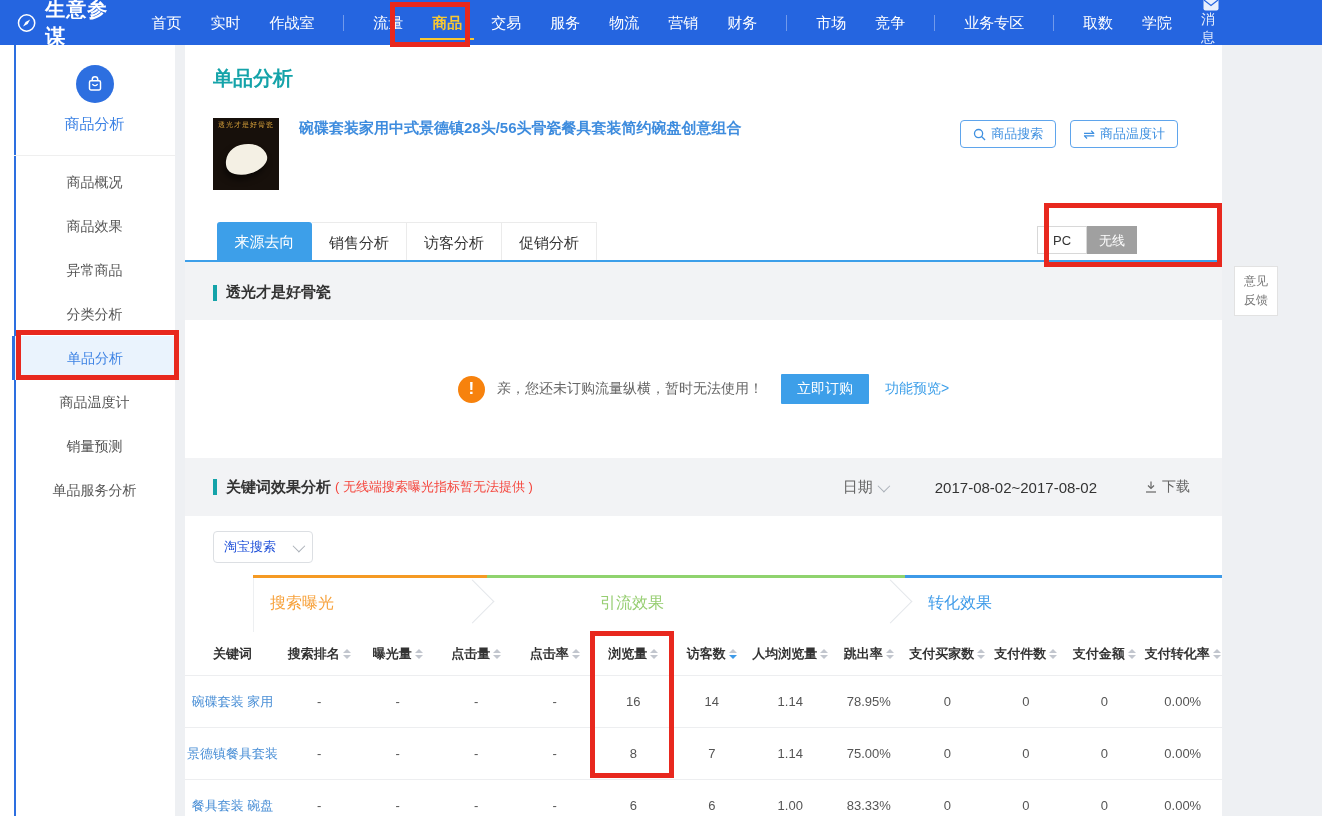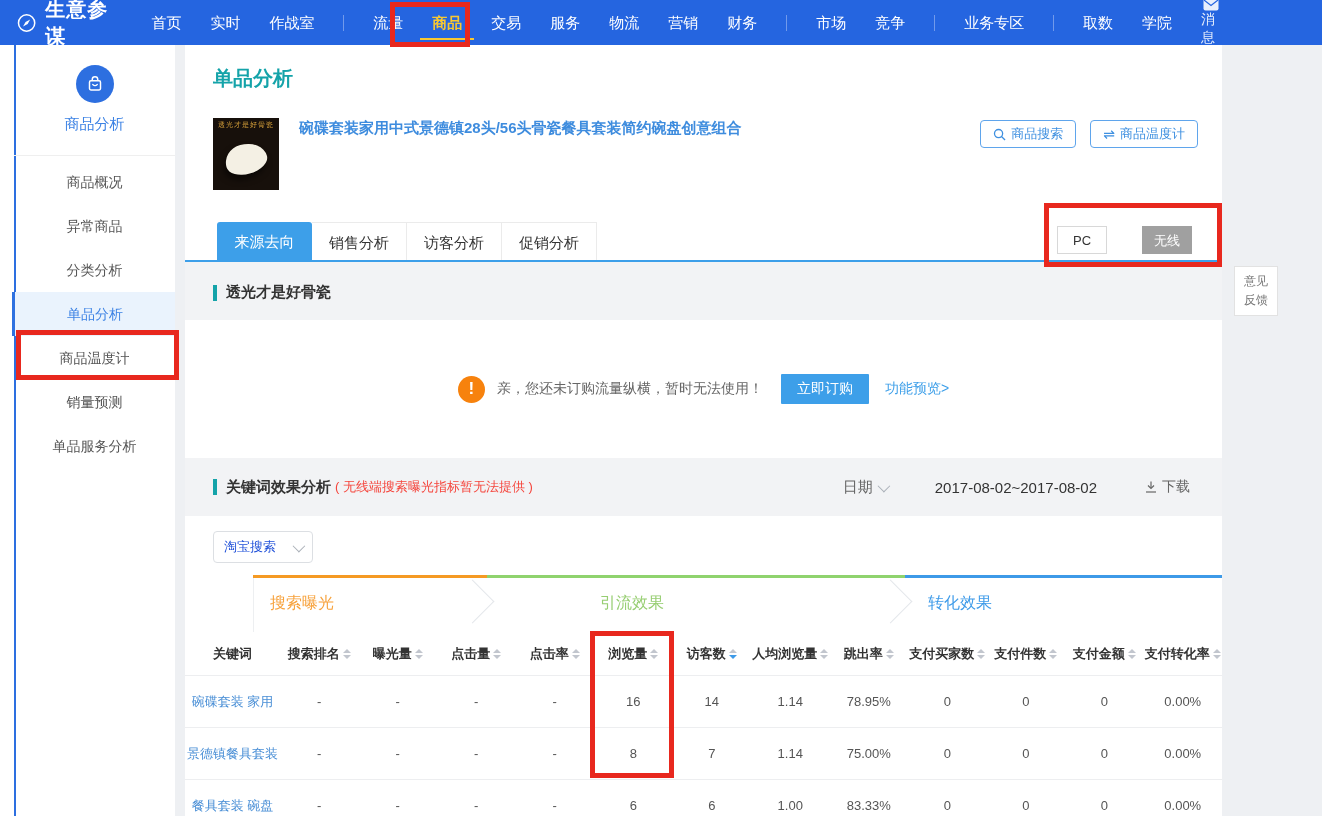--- a/index.html
+++ b/index.html
@@ -39,31 +39,31 @@
   
   .main{position:absolute;left:185px;top:45px;width:1037px;height:771px;background:#fff;overflow:hidden;}
   .page-title{position:absolute;left:28px;top:20px;font-size:20px;font-weight:bold;color:#14A3A9;}
   .product{position:absolute;left:28px;top:73px;display:flex;}
   .thumb{width:66px;height:72px;background:#17100B;position:relative;overflow:hidden;flex:none;cursor:pointer;}
   .thumb-caption{display:block;color:#D8A13A;font-size:7px;text-align:center;letter-spacing:1px;padding-top:2px;white-space:nowrap;}
   .bowl{position:absolute;left:12px;top:26px;width:42px;height:30px;background:#F4F0E4;border-radius:45% 55% 50% 50%/60% 60% 42% 42%;transform:rotate(-16deg);box-shadow:-3px 4px 6px rgba(0,0,0,.55);}
   .p-info{margin-left:20px;}
   .p-link{display:block;width:680px;font-size:15px;font-weight:bold;color:#3E8CDE;text-decoration:none;cursor:pointer;line-height:1.3;}
   .p-publish{margin-top:33px;font-size:13px;color:#999;}
-  .actions{position:absolute;right:24px;top:75px;display:flex;gap:14px;}
+  .actions{position:absolute;right:44px;top:75px;display:flex;gap:14px;}
   .act-btn{height:28px;padding:0 12px;border:1px solid #5FA5EC;border-radius:4px;background:#fff;color:#3D8FE0;font-size:13px;display:flex;align-items:center;gap:5px;cursor:pointer;}
   .act-btn svg{width:13px;height:13px;}
   .swap-glyph{font-size:14px;line-height:1;}
   
   .tabs{position:absolute;left:32px;top:177px;display:flex;}
   .tab{width:95px;height:39px;line-height:39px;text-align:center;font-size:15px;color:#333;cursor:pointer;background:#fff;border-top:1px solid #EBEBEB;border-right:1px solid #EBEBEB;box-sizing:border-box;}
   .tab:first-child{border:none;}
   .tab.active{background:#3D9FE9;color:#fff;border:none;border-radius:3px 3px 0 0;}
   .tab-underline{position:absolute;left:0;top:215px;width:1037px;height:2px;background:#3D9FE9;}
-  .toggle{position:absolute;left:872px;top:181px;display:flex;gap:35px;}
+  .toggle{position:absolute;left:852px;top:181px;display:flex;}
   .tg{width:50px;height:28px;line-height:28px;text-align:center;font-size:13px;box-sizing:border-box;cursor:pointer;}
   .tg-pc{background:#fff;border:1px solid #D8D8D8;color:#333;}
   .tg-wl{background:#A0A0A0;border:1px solid #A0A0A0;color:#fff;}
   
   .band1{position:absolute;left:0;top:217px;width:1037px;height:58px;background:#F2F3F5;}
   .band2{position:absolute;left:0;top:413px;width:1037px;height:58px;background:#F2F3F5;display:flex;align-items:center;}
   .sec-head{display:flex;align-items:center;}
   .band1 .sec-head{margin:21px 0 0 28px;}
   .band2 .sec-head{margin-left:28px;}
   .sec-bullet{width:4px;height:16px;background:#14A3A9;margin-right:9px;}
@@ -166,20 +166,21 @@
       <svg viewBox="0 0 24 24">
         <rect x="6" y="8.5" width="12" height="10" rx="1.5" fill="none" stroke="#fff" stroke-width="1.6"></rect>
         <path d="M9 8.5 V7 a3 3 0 0 1 6 0 V8.5" fill="none" stroke="#fff" stroke-width="1.6"></path>
         <path d="M9.5 12.5 q2.5 2.4 5 0" fill="none" stroke="#fff" stroke-width="1.4" stroke-linecap="round"></path>
       </svg>
     </div>
     <div class="sb-title">商品分析</div>
   </div>
   <div class="sb-menu">
     <div class="sb-item">商品概况</div>
+    <div class="sb-item">商品效果</div>
     <div class="sb-item">异常商品</div>
     <div class="sb-item">分类分析</div>
     <div class="sb-item active">单品分析</div>
     <div class="sb-item">商品温度计</div>
     <div class="sb-item">销量预测</div>
     <div class="sb-item">单品服务分析</div>
   </div>
 </div>
 
 <div class="main">

